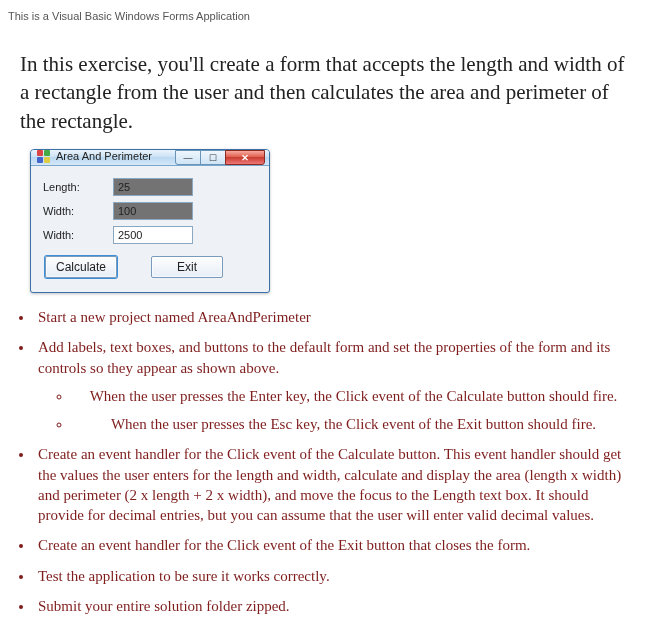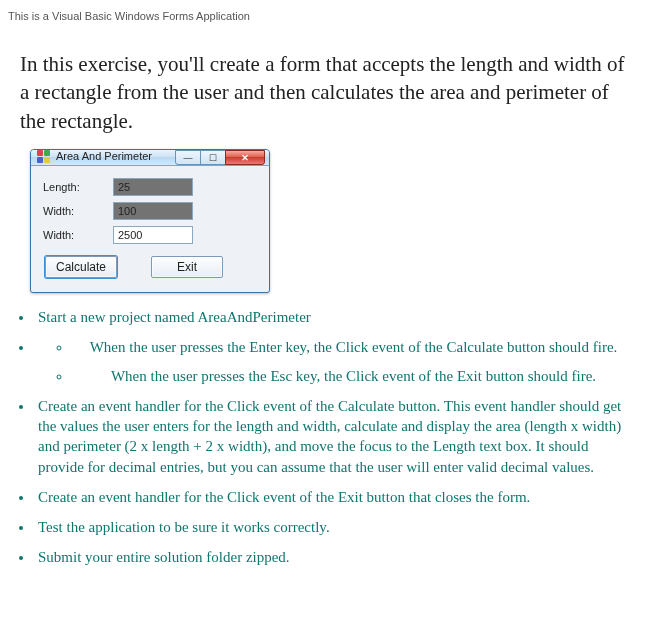--- a/index.html
+++ b/index.html
@@ -24,21 +24,21 @@
     line-height: 1.35;
     margin: 0 12px 14px 12px;
     color: #222;
   }
   ul.main {
     font-family: "Times New Roman", serif;
     font-size: 15px;
     line-height: 1.35;
     margin: 6px 10px 0 26px;
     padding: 0;
-    color: #0f766e;
+    color: #7f1d1d;
   }
   ul.main > li {
     margin-bottom: 10px;
     padding-left: 4px;
     list-style: disc;
   }
   ul.sub {
     margin: 8px 0 0 34px;
     padding: 0;
   }
@@ -173,20 +173,21 @@
         <div class="btn default">Calculate</div>
         <div class="btn">Exit</div>
       </div>
     </div>
   </div>
 </div>
 
 <ul class="main">
   <li>Start a new project named AreaAndPerimeter</li>
   <li>
+    <span>Add labels, text boxes, and buttons to the default form and set the properties of the form and its controls so they appear as shown above.</span>
     <ul class="sub">
       <li>When the user presses the Enter key, the Click event of the Calculate button should fire.</li>
       <li>When the user presses the Esc key, the Click event of the Exit button should fire.</li>
     </ul>
   </li>
   <li>Create an event handler for the Click event of the Calculate button. This event handler should get the values the user enters for the length and width, calculate and display the area (length x width) and perimeter (2 x length + 2 x width), and move the focus to the Length text box. It should provide for decimal entries, but you can assume that the user will enter valid decimal values.</li>
   <li>Create an event handler for the Click event of the Exit button that closes the form.</li>
   <li>Test the application to be sure it works correctly.</li>
   <li>Submit your entire solution folder zipped.</li>
 </ul>

